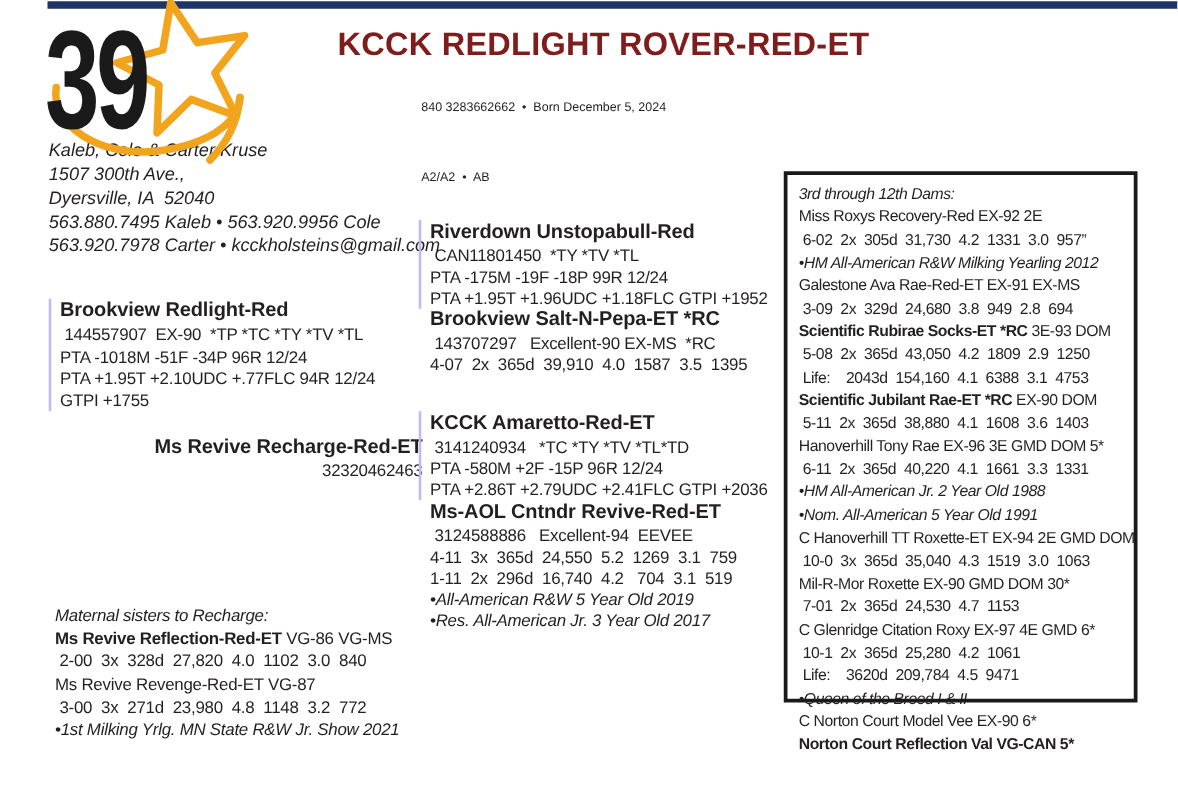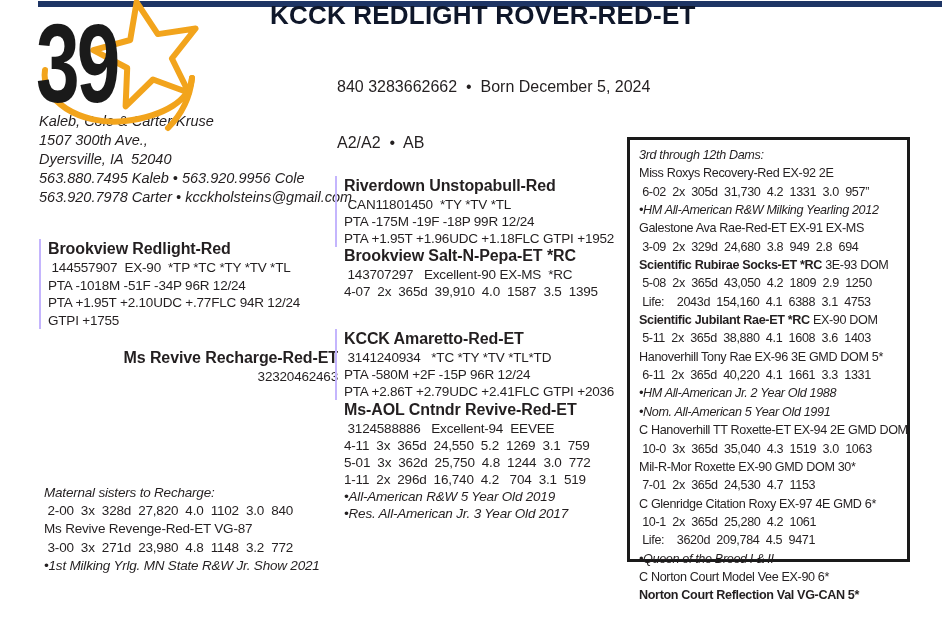--- a/index.html
+++ b/index.html
@@ -13,24 +13,24 @@
   .top-rule{left:38px;top:1px;right:0;height:6px;background:#1e3565;}
   
   .lot-number{
     left:36px;top:14px;font-size:112px;line-height:0.9;font-weight:bold;
     letter-spacing:-4px;color:#1a1a1a;transform:scaleX(0.70);transform-origin:left top;
     z-index:3;
   }
   .star-wrap{left:40px;top:0;width:180px;height:145px;z-index:2;}
   
   .title{
-    left:270px;top:0;font-size:26px;font-weight:bold;letter-spacing:0.2px;
-    color:#0f172a;white-space:pre;
+    left:270px;top:20px;font-size:26px;font-weight:bold;letter-spacing:0.2px;
+    color:#7f1d1d;white-space:pre;
   }
-  .subtitle{left:337px;top:41px;font-size:16px;line-height:18.5px;white-space:pre;}
+  .subtitle{left:337px;top:41px;font-size:10px;line-height:18.5px;white-space:pre;}
   .subtitle .it{font-style:italic;}
   
   .consignor{left:39px;top:112px;font-size:14.5px;line-height:19px;font-style:italic;}
   .consignor .line{white-space:pre;}
   
   .block{font-size:13.5px;letter-spacing:-0.2px;}
   .block .line{line-height:17px;white-space:pre;}
   .block .line.header{font-size:16px;font-weight:bold;line-height:20px;letter-spacing:-0.1px;}
   .block .line.italic{font-style:italic;}
   .block .line.bold{font-weight:bold;}
@@ -89,20 +89,21 @@
     <div class="line">PTA -1018M -51F -34P 96R 12/24</div>
     <div class="line">PTA +1.95T +2.10UDC +.77FLC 94R 12/24</div>
     <div class="line">GTPI +1755</div>
   </div>
 <div class="abs block blk-left-dam">
     <div class="line header">Ms Revive Recharge-Red-ET</div>
     <div class="line"> 32320462463</div>
   </div>
 <div class="abs block blk-sisters">
     <div class="line italic">Maternal sisters to Recharge:</div>
+    <div class="line"><span class="b">Ms Revive Reflection-Red-ET</span> VG-86 VG-MS</div>
     <div class="line"> 2-00  3x  328d  27,820  4.0  1102  3.0  840</div>
     <div class="line">Ms Revive Revenge-Red-ET VG-87</div>
     <div class="line"> 3-00  3x  271d  23,980  4.8  1148  3.2  772</div>
     <div class="line italic">•1st Milking Yrlg. MN State R&amp;W Jr. Show 2021</div>
   </div>
 
 <div class="abs block blk-mid-0 barred">
     <div class="line header">Riverdown Unstopabull-Red</div>
     <div class="line"> CAN11801450  *TY *TV *TL</div>
     <div class="line">PTA -175M -19F -18P 99R 12/24</div>
@@ -116,21 +117,20 @@
 <div class="abs block blk-mid-2 barred">
     <div class="line header">KCCK Amaretto-Red-ET</div>
     <div class="line"> 3141240934   *TC *TY *TV *TL*TD</div>
     <div class="line">PTA -580M +2F -15P 96R 12/24</div>
     <div class="line">PTA +2.86T +2.79UDC +2.41FLC GTPI +2036</div>
   </div>
 <div class="abs block blk-mid-3">
     <div class="line header">Ms-AOL Cntndr Revive-Red-ET</div>
     <div class="line"> 3124588886   Excellent-94  EEVEE</div>
     <div class="line">4-11  3x  365d  24,550  5.2  1269  3.1  759</div>
-    <div class="line">5-01  3x  362d  25,750  4.8  1244  3.0  772</div>
     <div class="line">1-11  2x  296d  16,740  4.2   704  3.1  519</div>
     <div class="line italic">•All-American R&amp;W 5 Year Old 2019</div>
     <div class="line italic">•Res. All-American Jr. 3 Year Old 2017</div>
   </div>
 
 <div class="abs block dams-box">
     <div class="line italic">3rd through 12th Dams:</div>
     <div class="line">Miss Roxys Recovery-Red EX-92 2E</div>
     <div class="line"> 6-02  2x  305d  31,730  4.2  1331  3.0  957”</div>
     <div class="line italic">•HM All-American R&amp;W Milking Yearling 2012</div>

